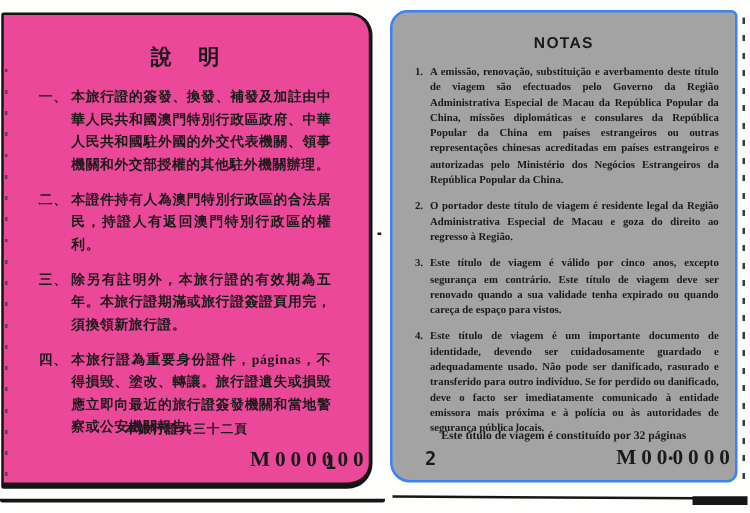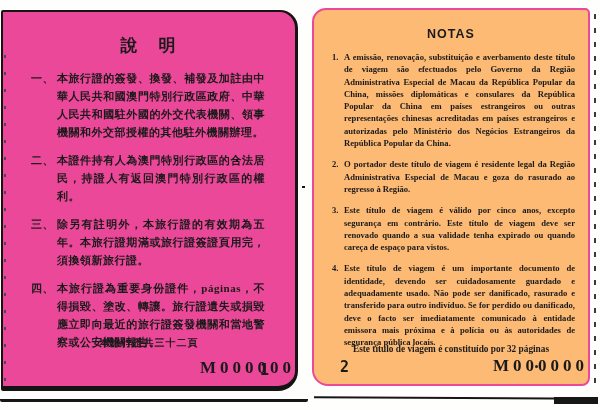--- a/index.html
+++ b/index.html
@@ -36,23 +36,23 @@
     font-weight:bold;font-size:17px;letter-spacing:4px;
   }
   .pageno-left{
     position:absolute;right:26px;bottom:1px;
     font-family:"DejaVu Sans Mono","Liberation Mono",monospace;
     font-weight:bold;font-size:15px;
   }
   
   .page-right{
     position:absolute;left:312px;top:8px;width:278px;height:378px;
-    border:2px solid #ec4899;
+    border:2px solid #3b82f6;
     border-radius:14px 5px 8px 16px;
-    box-sizing:border-box;background:#fdba74;
+    box-sizing:border-box;background:#a3a3a3;
   }
   .pt-title{
     margin-top:17px;text-align:center;
     font-family:"Liberation Sans","DejaVu Sans",sans-serif;
     font-size:12.5px;font-weight:bold;letter-spacing:1px;
   }
   .pt-items{margin:10px 13px 0 18px;}
   .pt-item{display:flex;margin-bottom:9px;
     font-size:8.6px;font-weight:bold;line-height:12.3px;}
   .pt-item .num{flex:none;width:12px;}
@@ -123,21 +123,21 @@
 <div class="page-right">
   <div class="pt-title">NOTAS</div>
 
   <div class="pt-items">
     <div class="pt-item">
       <span class="num">1.</span>
       <span class="txt">A emissão, renovação, substituição e averbamento deste título de viagem são efectuados pelo Governo da Região Administrativa Especial de Macau da República Popular da China, missões diplomáticas e consulares da República Popular da China em países estrangeiros ou outras representações chinesas acreditadas em países estrangeiros e autorizadas pelo Ministério dos Negócios Estrangeiros da República Popular da China.</span>
     </div>
     <div class="pt-item">
       <span class="num">2.</span>
-      <span class="txt">O portador deste título de viagem é residente legal da Região Administrativa Especial de Macau e goza do rasurado ao regresso à Região.</span>
+      <span class="txt">O portador deste título de viagem é residente legal da Região Administrativa Especial de Macau e goza do direito ao regresso à Região.</span>
     </div>
     <div class="pt-item">
       <span class="num">3.</span>
       <span class="txt">Este título de viagem é válido por cinco anos, excepto segurança em contrário. Este título de viagem deve ser renovado quando a sua validade tenha expirado ou quando careça de espaço para vistos.</span>
     </div>
     <div class="pt-item">
       <span class="num">4.</span>
       <span class="txt">Este título de viagem é um importante documento de identidade, devendo ser cuidadosamente guardado e adequadamente usado. Não pode ser danificado, rasurado e transferido para outro indivíduo. Se for perdido ou danificado, deve o facto ser imediatamente comunicado à entidade emissora mais próxima e à polícia ou às autoridades de segurança pública locais.</span>
     </div>
   </div>

